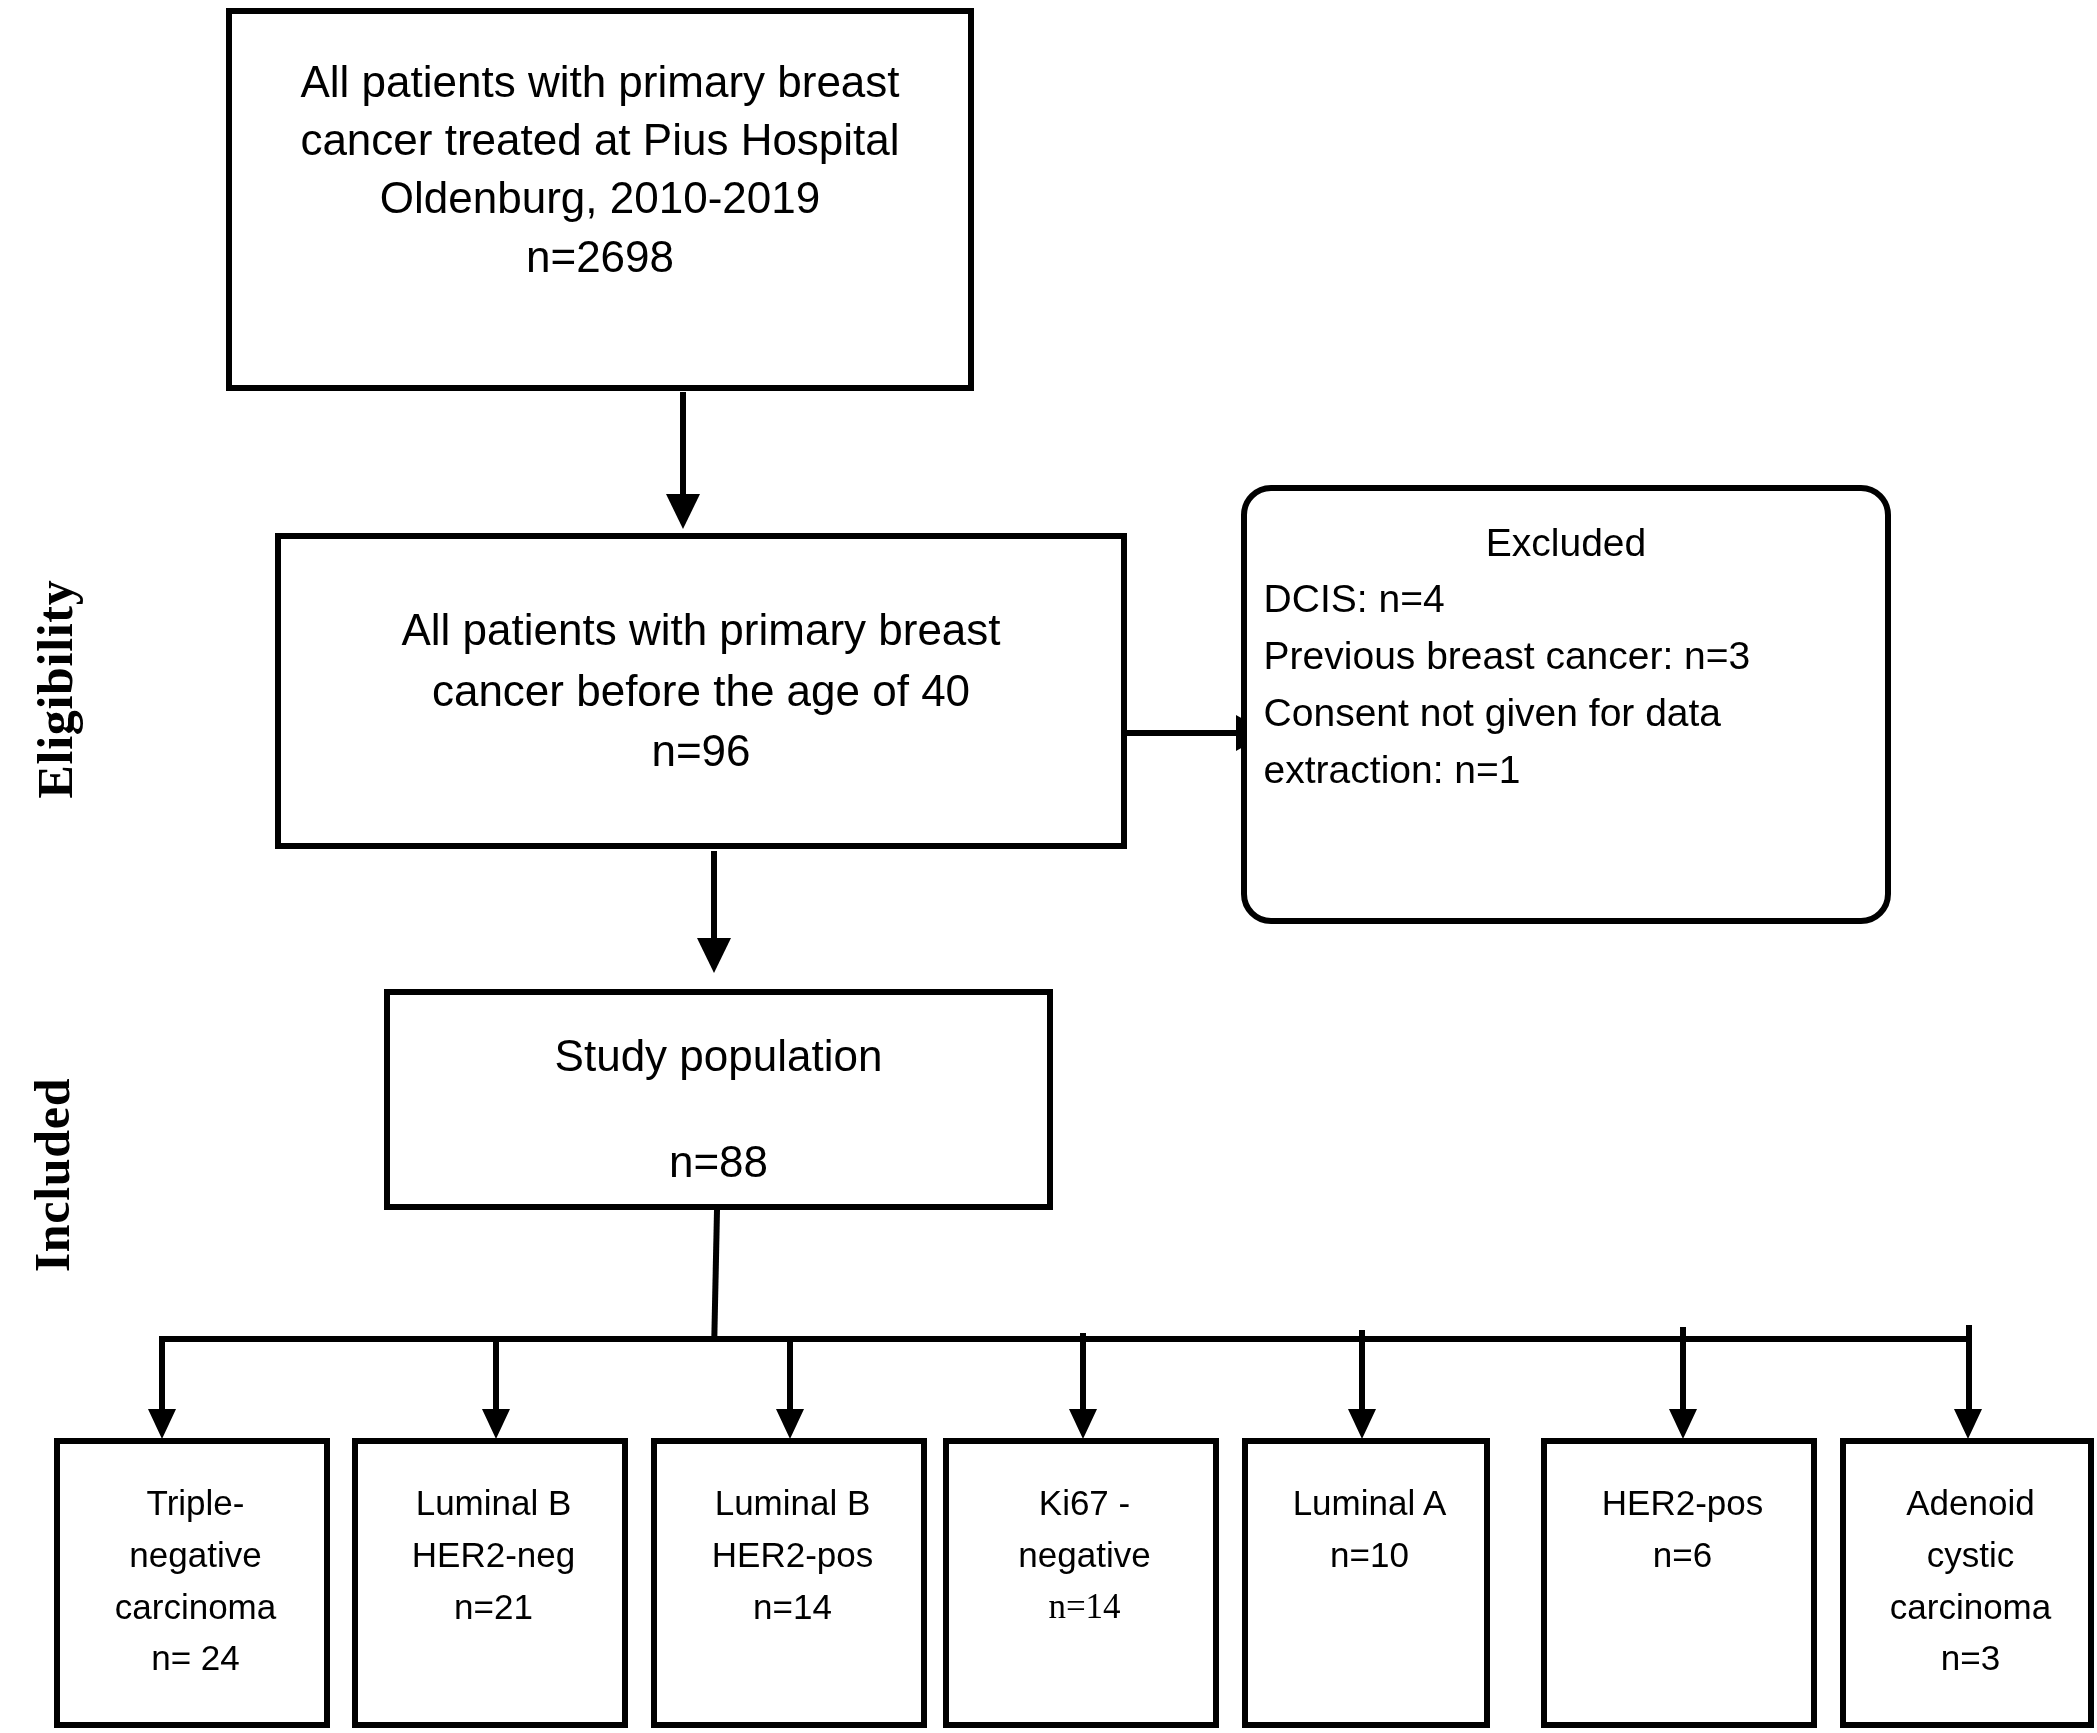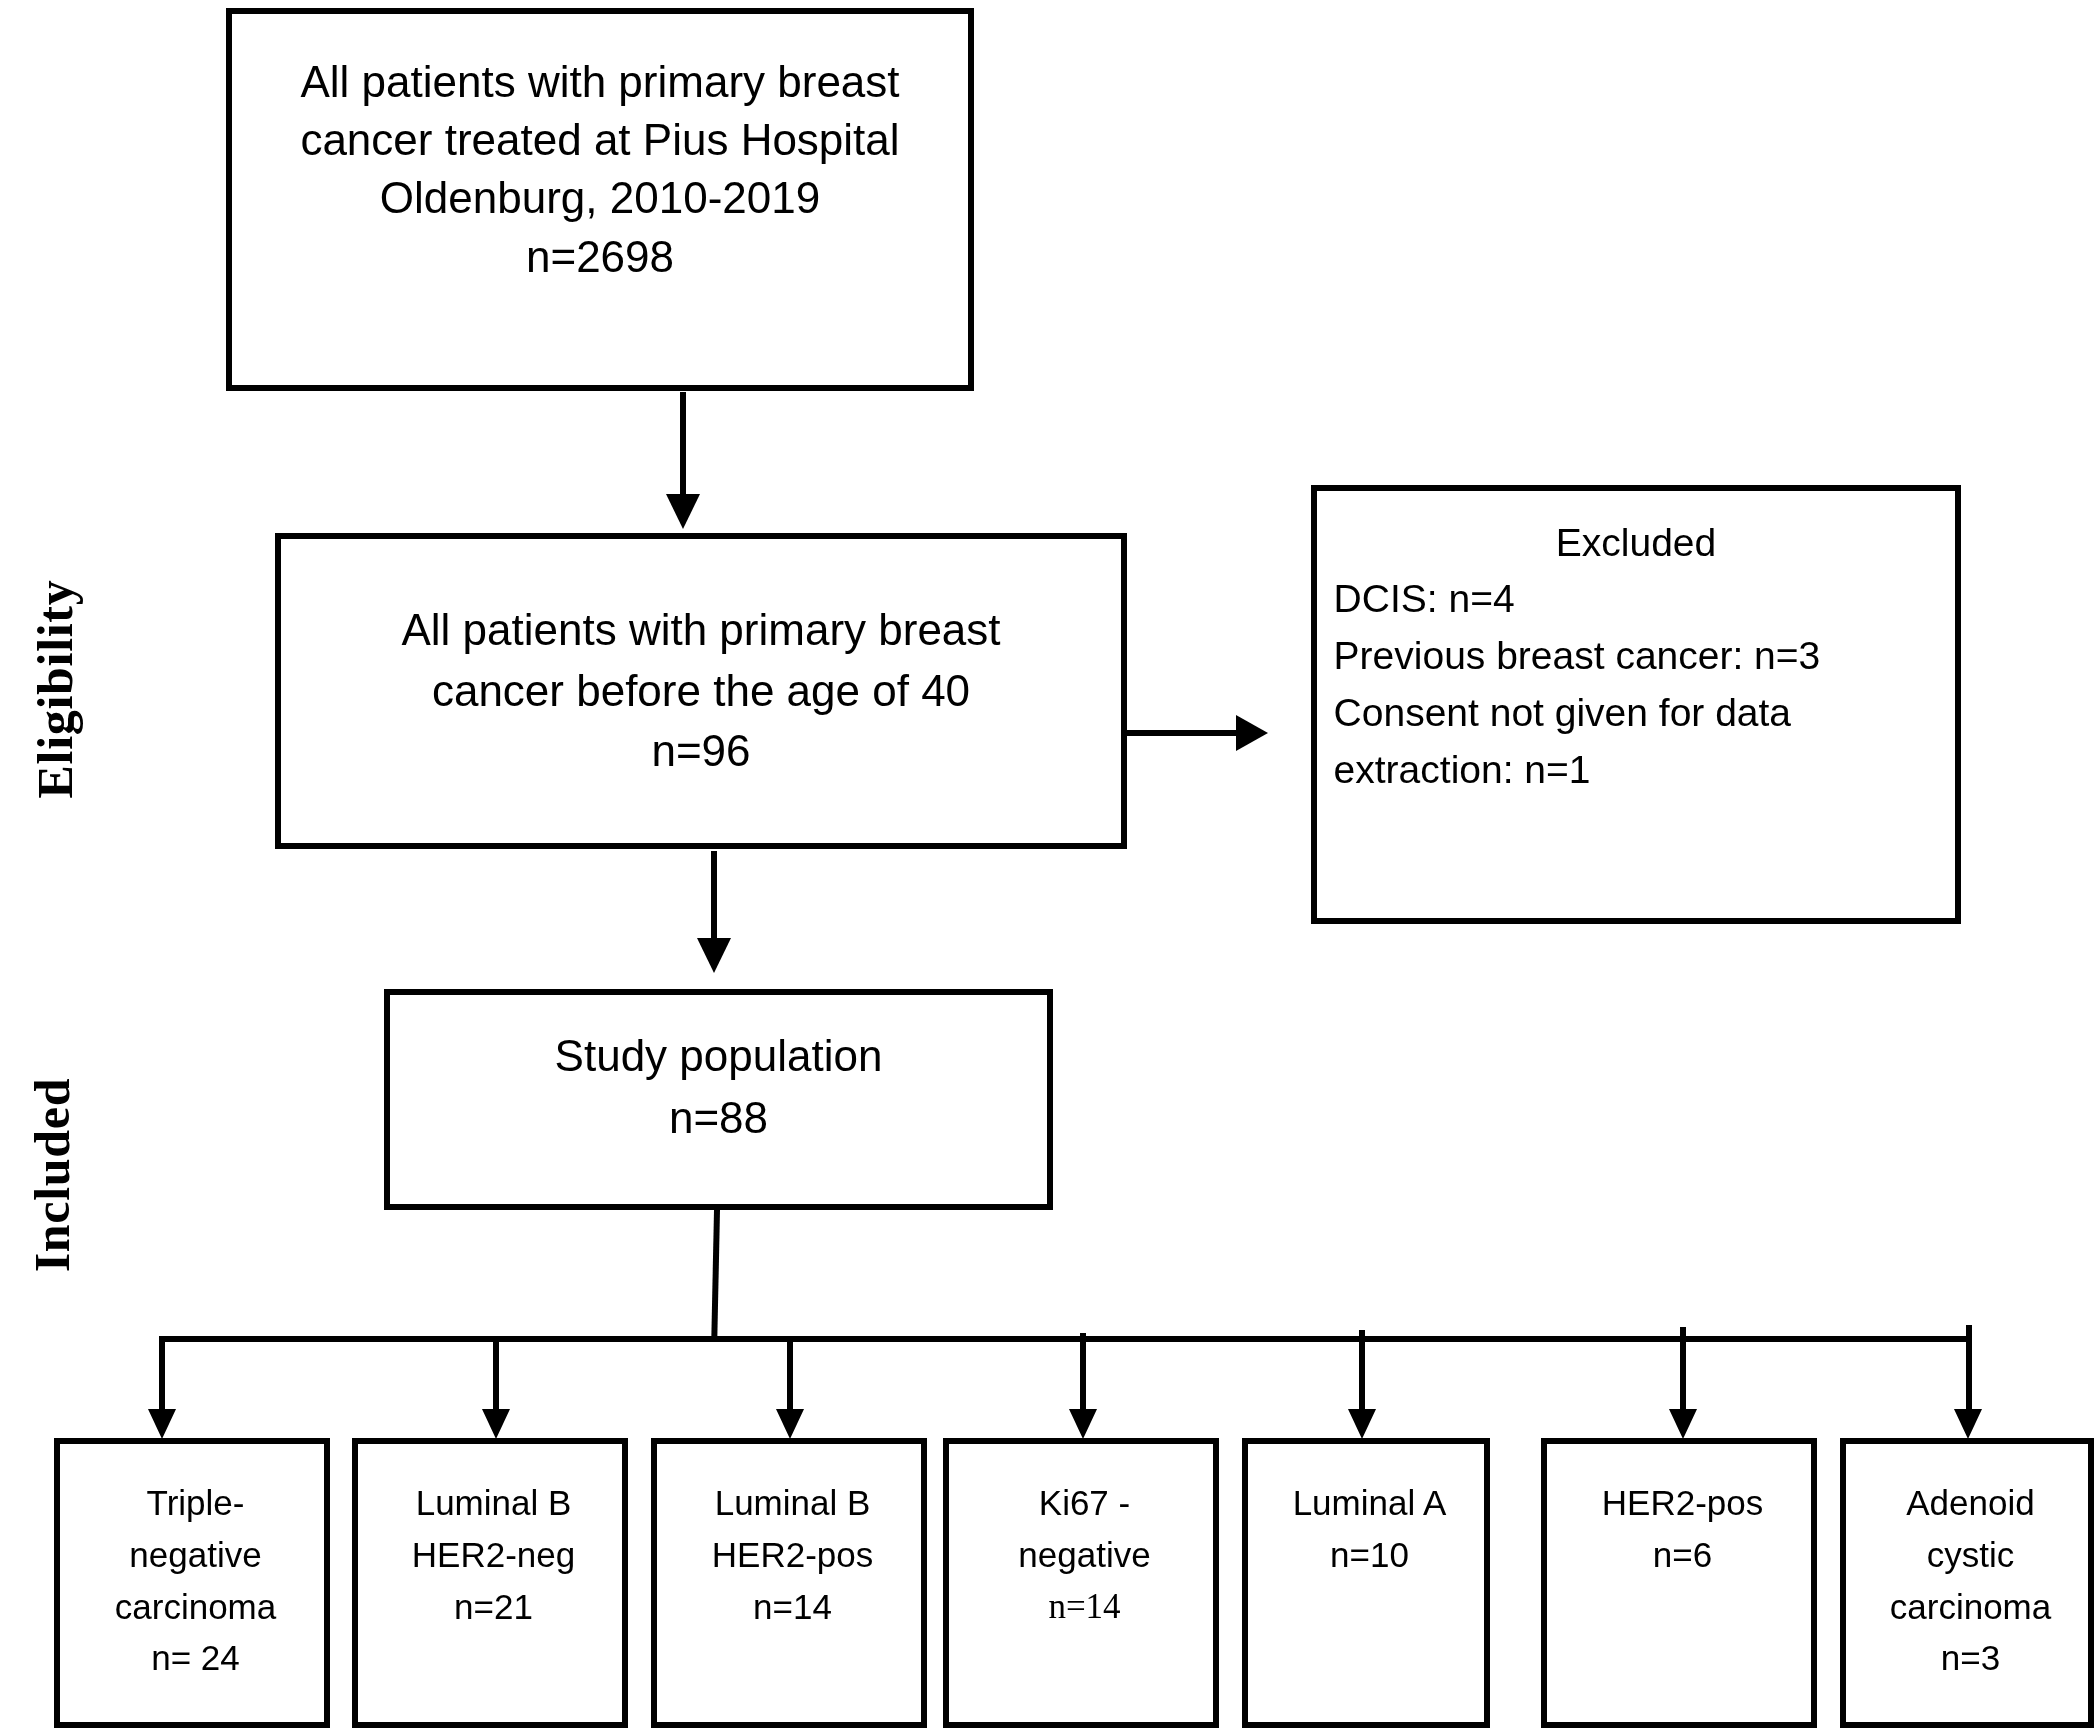--- a/index.html
+++ b/index.html
@@ -37,26 +37,26 @@
     line-height: 1.30;
   }
 
   
   #box-top          { left: 226px;  top: 8.3px;   width: 748px; height: 383px; font-size: 44px; padding: 39px 15px 0 15px;}
   #box-top .line    { line-height: 1.32; }
 
   #box-eligible     { left: 275px;  top: 533px;  width: 852px; height: 316px; font-size: 44px; padding: 0 14px; }
   #box-eligible .line { line-height: 1.38; }
 
-  #box-excluded     { left: 1311px; top: 485px;  width: 650px;  height: 439px; font-size: 39px; padding: 23.5px 16.6px 0 16.6px; }
+  #box-excluded     { left: 1241px; top: 485px;  width: 650px;  height: 439px; font-size: 39px; padding: 23.5px 16.6px 0 16.6px; border-radius: 30px; }
   #box-excluded .line { line-height: 1.46; }
   #box-excluded .lead { text-align: center; width: 100%; }
   #box-excluded .ln   { text-align: left;  width: 100%; }
 
-  #box-study        { left: 384px;  top: 989px; width: 669px; height: 221px; font-size: 44px; padding: 30px 14px 0 14px; }
+  #box-study        { left: 384px;  top: 989px; width: 669px; height: 221px; font-size: 44px; padding: 30px 14px 0 14px; gap: 44px; }
   #box-study .line  { line-height: 1.42; }
 
   .leaf {
     font-size: 35px;
     padding-top: 33px;
     line-height: 1.48;
   }
   .leaf .line { line-height: 1.48; }
   .leaf .alt-num { font-family: "Liberation Serif", serif; }
 

